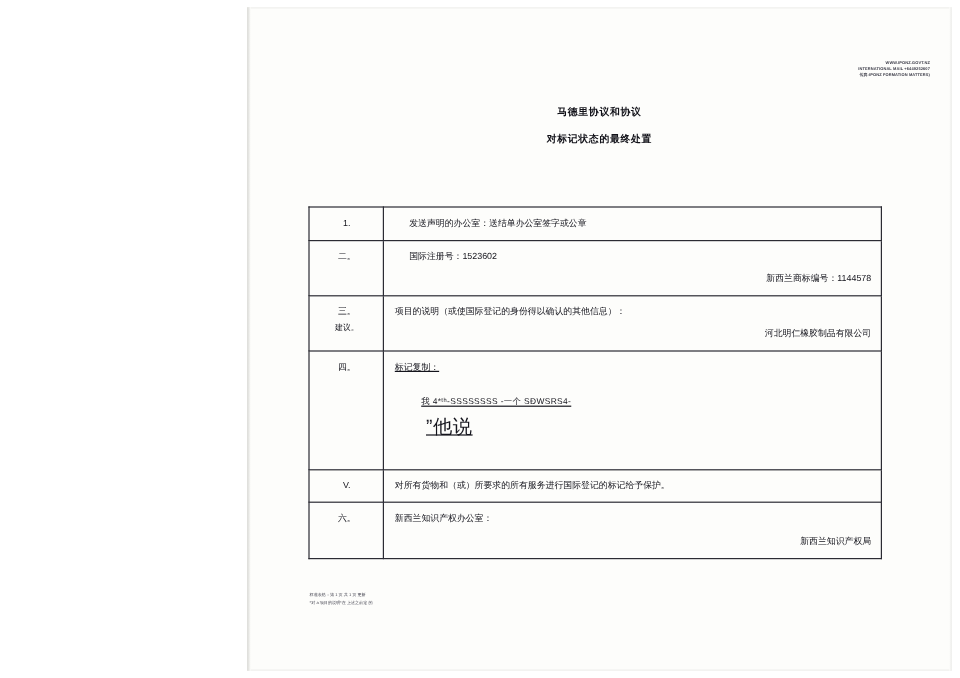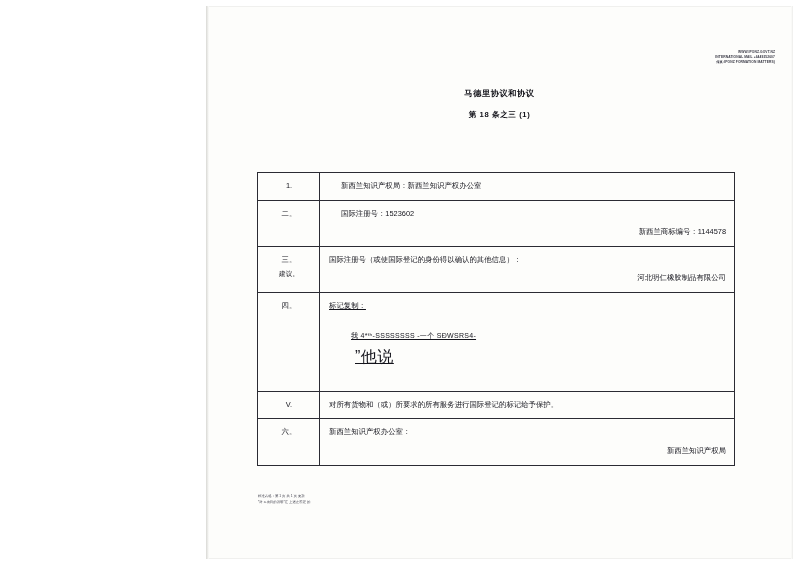--- a/index.html
+++ b/index.html
@@ -136,51 +136,51 @@
   <div id="scan">
 
     <div class="header-block">
       <div>WWW.IPONZ.GOVT.NZ</div>
       <div>INTERNATIONAL MAIL +6449252607</div>
       <div>传真:IPONZ FORMATION MATTERS)</div>
     </div>
 
     <div class="title-area">
       <div class="title-line t1">马德里协议和协议</div>
-      <div class="title-line t4">第 18 条之三 (1)</div>
+      <div class="title-line t2">对标记状态的最终处置</div>
     </div>
 
     <table class="doc">
       <tbody>
         <tr>
           <td class="num">
             <span>1.</span>
           </td>
           <td>
-            <span class="ln indent">新西兰知识产权局：新西兰知识产权办公室</span>
+            <span class="ln indent">发送声明的办公室：送结单办公室签字或公章</span>
           </td>
         </tr>
 
         <tr>
           <td class="num">
             <span>二。</span>
           </td>
           <td>
             <span class="ln indent">国际注册号：1523602</span>
             <span class="ln indent">新西兰商标编号：1144578</span>
           </td>
         </tr>
 
         <tr>
           <td class="num">
             <span>三。</span>
             <span class="sub">建议。</span>
           </td>
           <td>
-            <span class="ln">国际注册号（或使国际登记的身份得以确认的其他信息）：</span>
+            <span class="ln">项目的说明（或使国际登记的身份得以确认的其他信息）：</span>
             <span class="ln">河北明仁橡胶制品有限公司</span>
           </td>
         </tr>
 
         <tr>
           <td class="num">
             <span>四。</span>
           </td>
           <td class="cell-tall">
             <span class="ln">标记复制：</span>

